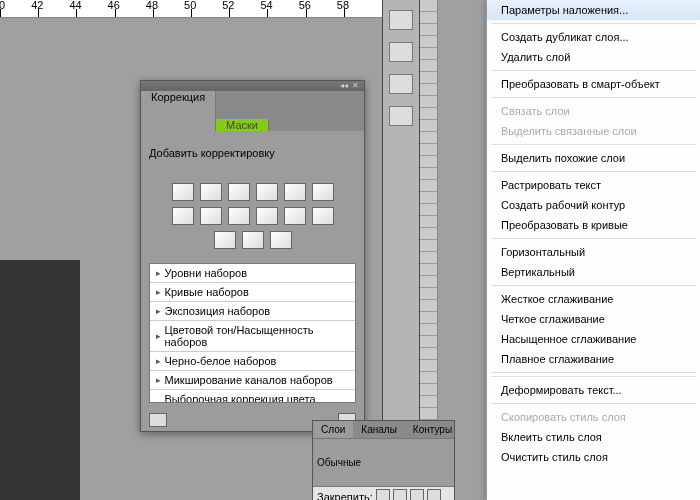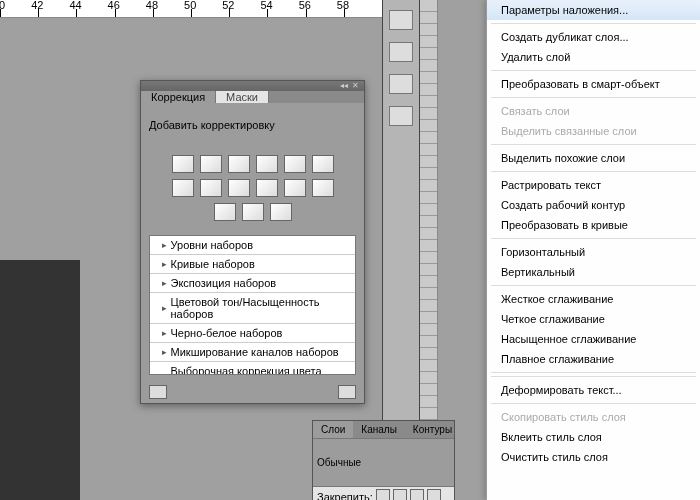--- a/index.html
+++ b/index.html
@@ -7,26 +7,26 @@
 .ruler { position: absolute; top: 0; left: 0; width: 382px; height: 18px; background: #fff; border-bottom: 1px solid #888; display: flex; align-items: flex-end; font-size: 9px; color: #000; }
 .ruler-tick { position: relative; flex: 1; border-left: 1px solid #000; height: 8px; }
 .ruler-tick span { position: absolute; top: -10px; left: -8px; }
 .canvas-dark { position: absolute; top: 260px; left: 0; width: 80px; height: 240px; background: #333; }
 
 .correction-panel { position: absolute; top: 80px; left: 140px; width: 225px; background: #9c9c9c; border: 1px solid #555; box-shadow: 0 2px 8px rgba(0,0,0,0.4); }
 .panel-titlebar { height: 10px; background: linear-gradient(#777,#666); display: flex; justify-content: flex-end; align-items: center; padding: 0 4px; gap: 4px; }
 .panel-titlebar .tb-icon { width: 8px; height: 6px; color: #ccc; font-size: 8px; line-height: 6px; }
 .panel-tabs { display: flex; background: #8a8a8a; }
 .panel-tab { padding: 0 10px; background: #9c9c9c; border-right: 1px solid #777; }
-.panel-tab.inactive { background: #e5e5e5; color: #444; }
+.panel-tab.inactive { background: #84cc16; color: #444; margin-top: 28px; }
 .panel-subhead { padding: 16px 8px; background: #9c9c9c; }
 .icon-grid { display: flex; flex-wrap: wrap; justify-content: center; padding: 8px 18px; gap: 6px; }
 .icon-grid .adj-icon { width: 22px; height: 18px; background: linear-gradient(135deg,#fff,#ddd); border: 1px solid #666; display:inline-block;}
 .preset-list { background: #fff; margin: 6px 8px; border: 1px solid #777; max-height: 140px; overflow-y: auto; }
-.preset-item { padding: 3px 12px; border-bottom: 1px solid #ccc; display: flex; align-items: center; gap: 4px; }
+.preset-item { padding: 3px 6px; border-bottom: 1px solid #ccc; display: flex; align-items: center; gap: 4px; }
 .preset-item::before { content: "▸"; font-size: 9px; color: #555; }
 .panel-footer { display: flex; justify-content: space-between; padding: 4px 8px; }
 .panel-footer .ficon { width: 18px; height: 14px; background: #ddd; border: 1px solid #666; }
 
 .right-dock { position: absolute; top: 0; left: 382px; width: 38px; height: 500px; background: #b5b5b5; border-left: 1px solid #444; border-right: 1px solid #444; display:flex; flex-direction:column; align-items:center; padding-top:10px; gap:12px;}
 .dock-icon { width: 24px; height: 20px; background: #ddd; border:1px solid #777; }
 
 .secondary-col { position:absolute; top:0; left:420px; width:18px; height:500px; background:#cacaca; border-right:1px solid #888; display:flex; flex-direction:column; }
 .secondary-col .tick { flex:0 0 12px; border-bottom:1px solid #999; }
 

